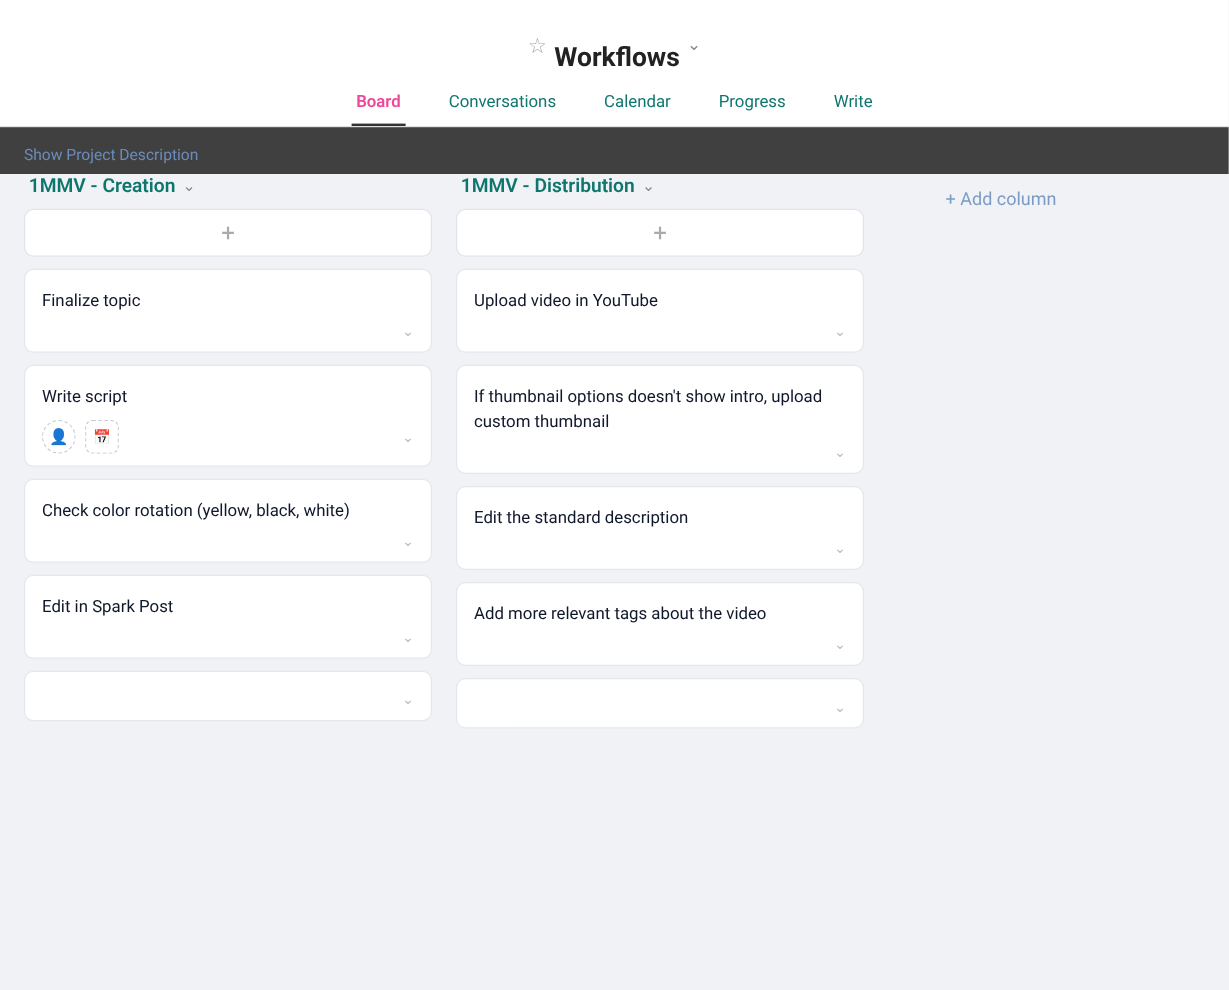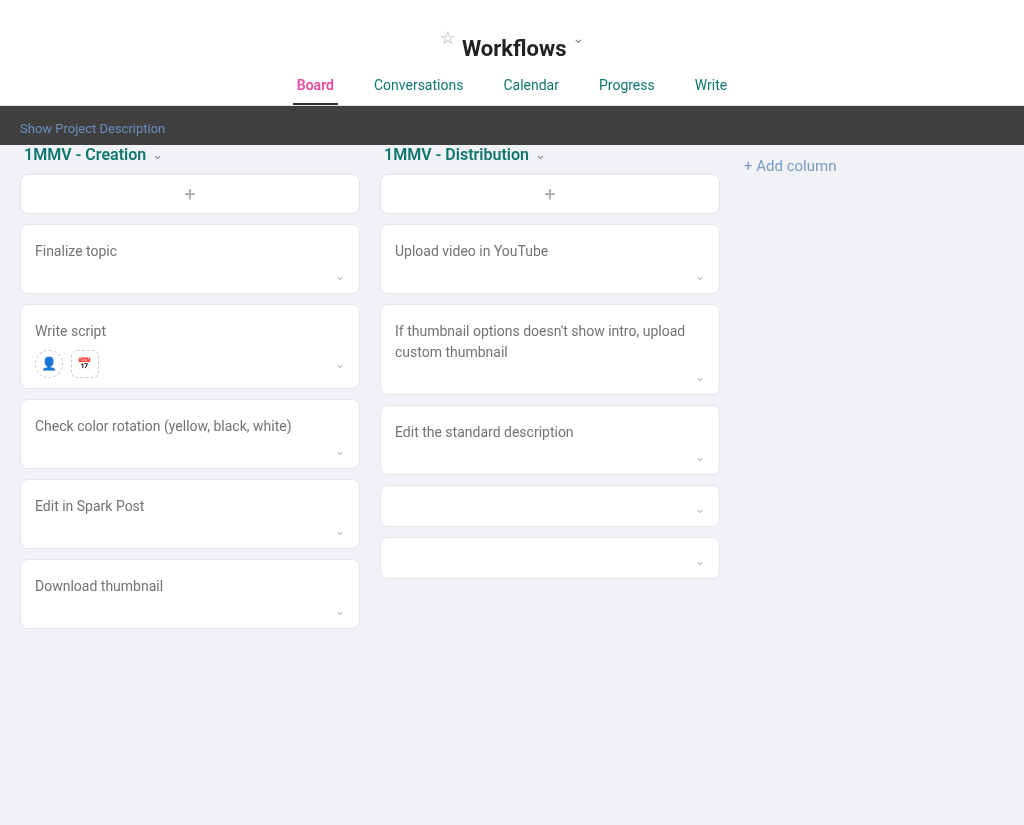--- a/index.html
+++ b/index.html
@@ -121,21 +121,21 @@
     .card {
       background: #fff;
       border: 1px solid #e4e8ee;
       border-radius: 8px;
       padding: 16px 14px 10px;
       margin-bottom: 10px;
       cursor: pointer;
     }
     .card-title {
       font-size: 14px;
-      color: #737373;
+      color: #0f172a;
       line-height: 1.45;
       margin-bottom: 8px;
     }
     .card-footer {
       display: flex;
       align-items: center;
       justify-content: flex-end;
     }
     .card-footer-left {
       display: flex;
@@ -171,20 +171,21 @@
       justify-content: center;
       color: #ccc;
       font-size: 12px;
     }
 
     
     .add-column-btn {
       display: flex;
       align-items: center;
       padding-top: 0;
+      margin-left: 44px;
     }
     .add-column-text {
       font-size: 15px;
       color: #7a9cc4;
       cursor: pointer;
       padding: 12px 4px 0;
       white-space: nowrap;
     }
   </style>
 </head>
@@ -238,21 +239,20 @@
           <span class="card-chevron">⌄</span>
         </div>
       </div>
       <div class="card">
         <div class="card-title">Edit in Spark Post</div>
         <div class="card-footer">
           <span class="card-chevron">⌄</span>
         </div>
       </div>
       <div class="card">
-        <div class="card-title">Download thumbnail</div>
         <div class="card-footer">
           <span class="card-chevron">⌄</span>
         </div>
       </div>
     </div>
     <div class="column">
       <div class="column-header">
         <span class="column-title">1MMV - Distribution</span>
         <span class="column-chevron">⌄</span>
       </div>
@@ -269,20 +269,21 @@
           <span class="card-chevron">⌄</span>
         </div>
       </div>
       <div class="card">
         <div class="card-title">Edit the standard description</div>
         <div class="card-footer">
           <span class="card-chevron">⌄</span>
         </div>
       </div>
       <div class="card">
+        <div class="card-title">Add more relevant tags about the video</div>
         <div class="card-footer">
           <span class="card-chevron">⌄</span>
         </div>
       </div>
       <div class="card">
         <div class="card-footer">
           <span class="card-chevron">⌄</span>
         </div>
       </div>
     </div>

